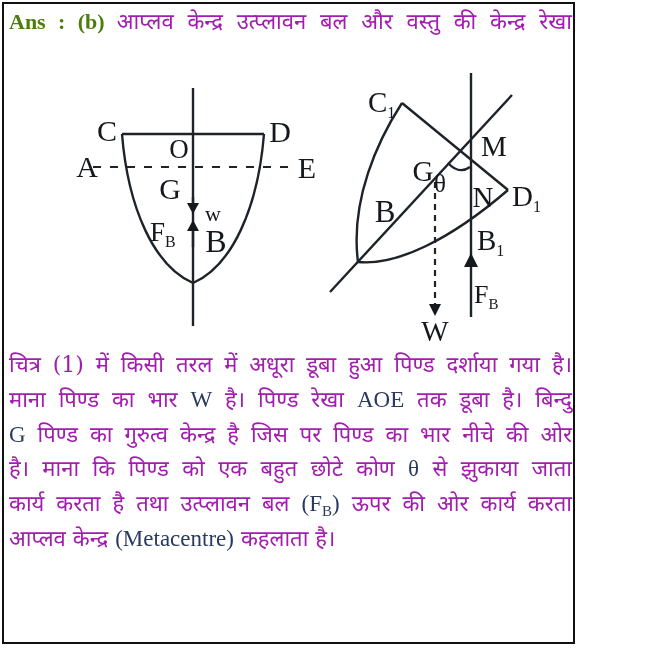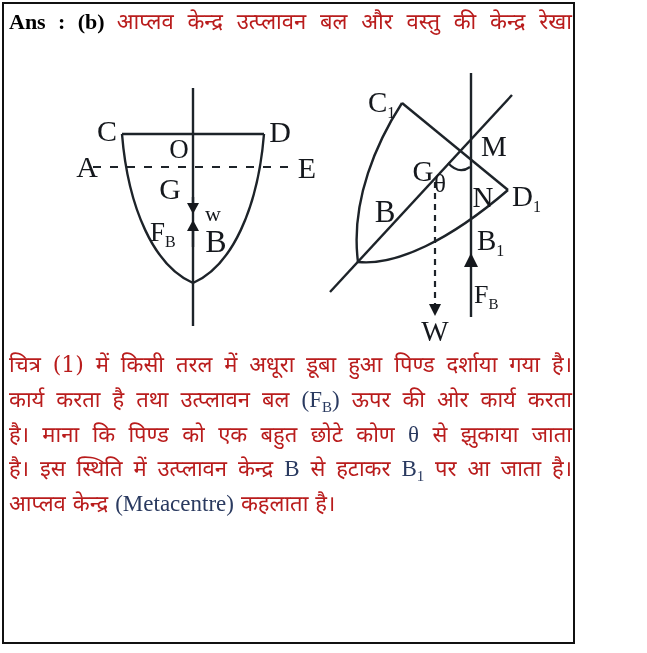--- a/index.html
+++ b/index.html
@@ -15,23 +15,23 @@
   .answer-block {
     position:absolute; left:9px; top:5px; width:563px;
   }
   .answer-block .tline { line-height:33px; }
   .paragraph-block {
     position:absolute; left:9px; top:349px; width:563px;
   }
   .paragraph-block .tline { line-height:32.8px; }
   .tline { white-space:normal; }
   .tline.just { text-align:justify; text-align-last:justify; }
-  .hi   { font-size:22px; font-family:"DejaVu Serif", serif; color:#b91c1c; }
+  .hi   { font-size:22px; font-family:"DejaVu Serif", serif; color:#a21caf; }
   .lat  { font-size:23px; font-family:"Liberation Serif","DejaVu Serif", serif; color:#2a3a60; }
-  .ansb { font-size:22px; font-weight:bold; font-family:"Liberation Serif","DejaVu Serif", serif; color:#000000; }
+  .ansb { font-size:22px; font-weight:bold; font-family:"Liberation Serif","DejaVu Serif", serif; color:#4d7c0f; }
   sub.sub {
     font-size:15px; font-family:"Liberation Serif","DejaVu Serif", serif;
     color:#2a3a60; vertical-align:-5px; line-height:0;
   }
   .figure-svg { position:absolute; left:0; top:68px; }
   .figure-svg text {
     font-family:"Liberation Serif","DejaVu Serif", serif;
     fill:#15181d;
   }
 </style>
@@ -87,18 +87,19 @@
     <text x="483" y="207" font-size="29" text-anchor="middle">N</text>
     <text x="512" y="206" font-size="29"><tspan>D</tspan><tspan dy="6" font-size="16">1</tspan></text>
     <text x="385" y="222" font-size="31" text-anchor="middle">B</text>
     <text x="477" y="250" font-size="29"><tspan>B</tspan><tspan dy="6" font-size="16">1</tspan></text>
     <text x="474" y="303" font-size="26"><tspan>F</tspan><tspan dy="6" font-size="15">B</tspan></text>
     <text x="435" y="341" font-size="29" text-anchor="middle">W</text>
   </svg>
 
   <div class="paragraph-block">
       <div class="tline just"><span class="hi">चित्र (1) में किसी तरल में अधूरा डूबा हुआ पिण्ड दर्शाया गया है।</span></div>
+      <div class="tline just"><span class="hi">माना पिण्ड का भार </span><span class="lat">W</span><span class="hi"> है। पिण्ड रेखा </span><span class="lat">AOE</span><span class="hi"> तक डूबा है। बिन्दु</span></div>
+      <div class="tline just"><span class="lat">G</span><span class="hi"> पिण्ड का गुरुत्व केन्द्र है जिस पर पिण्ड का भार नीचे की ओर</span></div>
+      <div class="tline just"><span class="hi">है। माना कि पिण्ड को एक बहुत छोटे कोण </span><span class="lat">θ</span><span class="hi"> से झुकाया जाता</span></div>
       <div class="tline just"><span class="hi">कार्य करता है तथा उत्प्लावन बल </span><span class="lat">(F</span><sub class="sub">B</sub><span class="lat">)</span><span class="hi"> ऊपर की ओर कार्य करता</span></div>
-      <div class="tline just"><span class="hi">है। माना कि पिण्ड को एक बहुत छोटे कोण </span><span class="lat">θ</span><span class="hi"> से झुकाया जाता</span></div>
-      <div class="tline just"><span class="hi">है। इस स्थिति में उत्प्लावन केन्द्र </span><span class="lat">B</span><span class="hi"> से हटाकर </span><span class="lat">B</span><sub class="sub">1</sub><span class="hi"> पर आ जाता है।</span></div>
       <div class="tline"><span class="hi">आप्लव केन्द्र </span><span class="lat">(Metacentre)</span><span class="hi"> कहलाता है।</span></div>
     </div>
 </div>
 
 </body></html>

